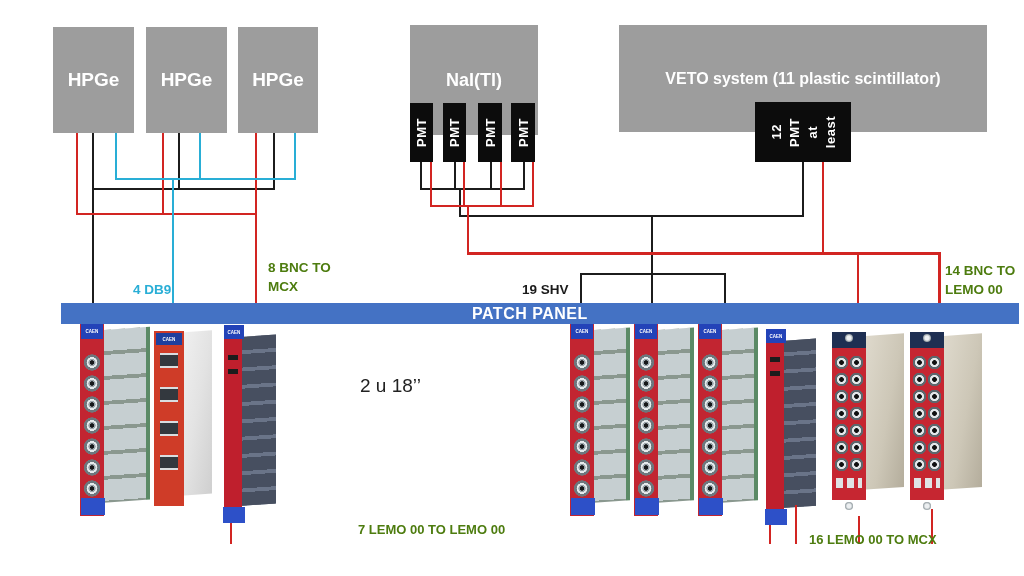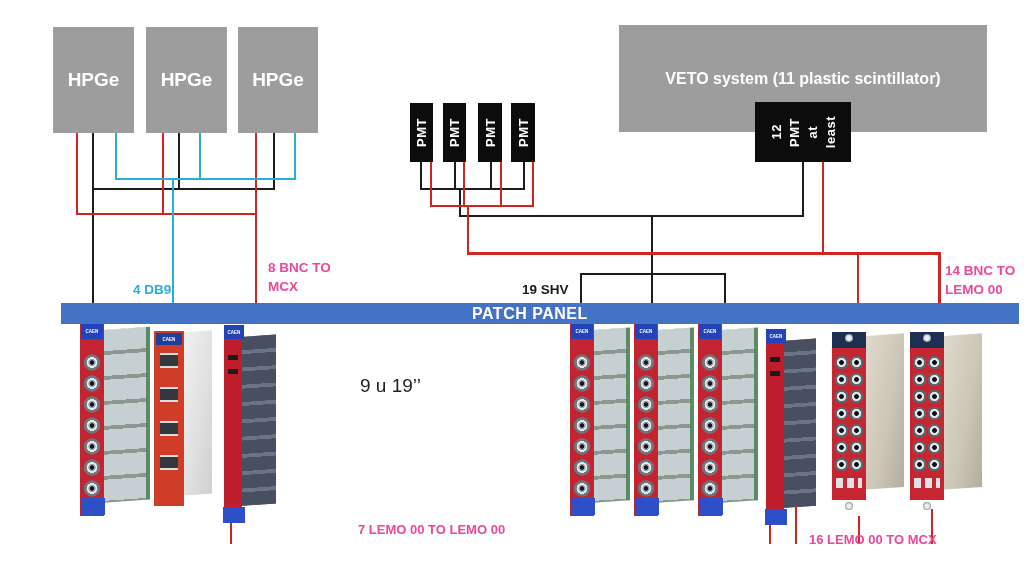--- a/index.html
+++ b/index.html
@@ -13,21 +13,21 @@
   .vtext{writing-mode:vertical-rl;transform:rotate(180deg);color:#fff;font-weight:bold;font-size:13px;letter-spacing:.5px;}
 
   
   .w{position:absolute;}
   .k{background:#1c1c1c;}
   .r{background:#d22522;}
   .c{background:#29aed6;}
 
   
   .lbl{position:absolute;font-size:13.5px;line-height:19px;white-space:pre-line;color:#1a1a1a;font-weight:600;}
-  .lbl.red{color:#ec4899;}
+  .lbl.red{color:#4d7c0f;}
   .lbl.cyan{color:#29aed6;}
   .lbl.small{font-size:13px;line-height:15px;}
 
   
   .panel{position:absolute;left:45px;top:303px;width:958px;height:21px;background:#4472c4;}
   .panel-label{position:absolute;left:456px;top:305px;color:#fff;font-size:16px;font-weight:600;letter-spacing:.5px;}
 
   
   .module{position:absolute;}
   .m-front{position:absolute;background:#c22531;}
@@ -60,20 +60,23 @@
   <div class="box-gray" style="left:37px;top:27px;width:81px;height:106px;font-size:19px;">
       <span>HPGe</span>
     </div>
   <div class="box-gray" style="left:130px;top:27px;width:81px;height:106px;font-size:19px;">
       <span>HPGe</span>
     </div>
   <div class="box-gray" style="left:222px;top:27px;width:80px;height:106px;font-size:19px;">
       <span>HPGe</span>
     </div>
 
+  <div class="box-gray" style="left:394px;top:25px;width:128px;height:110px;font-size:18px;">
+      <span>NaI(Tl)</span>
+    </div>
 
   <div class="box-gray" style="left:603px;top:25px;width:368px;height:107px;font-size:16px;">
       <span>VETO system (11 plastic scintillator)</span>
     </div>
 
   <div class="box-black" style="left:394px;top:103px;width:23px;height:59px;">
     <span class="vtext">PMT</span>
     </div>
   <div class="box-black" style="left:427px;top:103px;width:23px;height:59px;">
     <span class="vtext">PMT</span>
@@ -136,21 +139,21 @@
   <div class="lbl cyan" style="left:117px;top:280px;">4 DB9</div>
   <div class="lbl red" style="left:252px;top:258px;">8 BNC TO
 MCX</div>
   <div class="lbl" style="left:506px;top:280px;">19 SHV</div>
   <div class="lbl red" style="left:929px;top:261px;">14 BNC TO
 LEMO 00</div>
 
   <div class="panel"></div>
   <div class="panel-label">PATCH PANEL</div>
 
-  <div class="lbl" style="left:344px;top:376px;font-size:19px;font-weight:400;color:#222;">9 u 19’’</div>
+  <div class="lbl" style="left:344px;top:376px;font-size:19px;font-weight:400;color:#222;">2 u 18’’</div>
 
   <div class="module" style="left:64px;top:324px;width:72px;height:192px;">
     <div class="pcb shields" style="left:24px;top:6px;width:42px;height:180px;"></div>
     <div class="m-front" style="left:0;top:0;width:24px;height:192px;"></div>
     <div class="bnc-col" style="left:3px;top:28px;width:18px;height:147px;"></div>
     <div class="badge" style="left:1px;top:0;width:22px;height:15px;">CAEN</div>
     <div class="tab" style="left:1px;top:174px;width:24px;height:17px;"></div>
   </div>
 
   <div class="module" style="left:138px;top:331px;width:58px;height:175px;">

